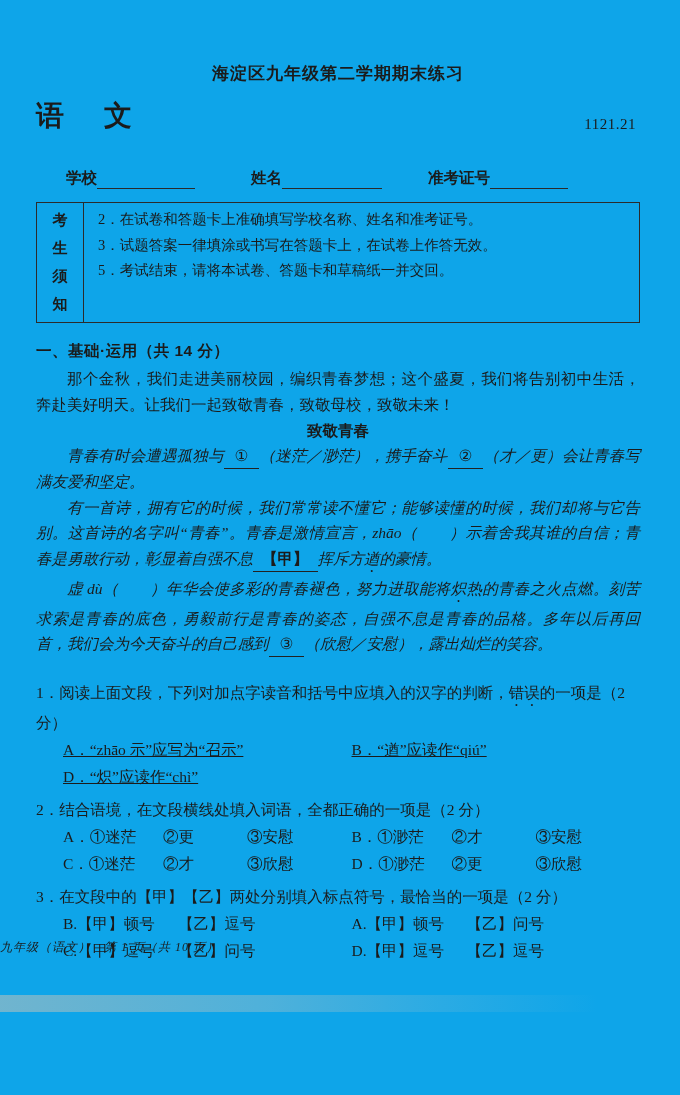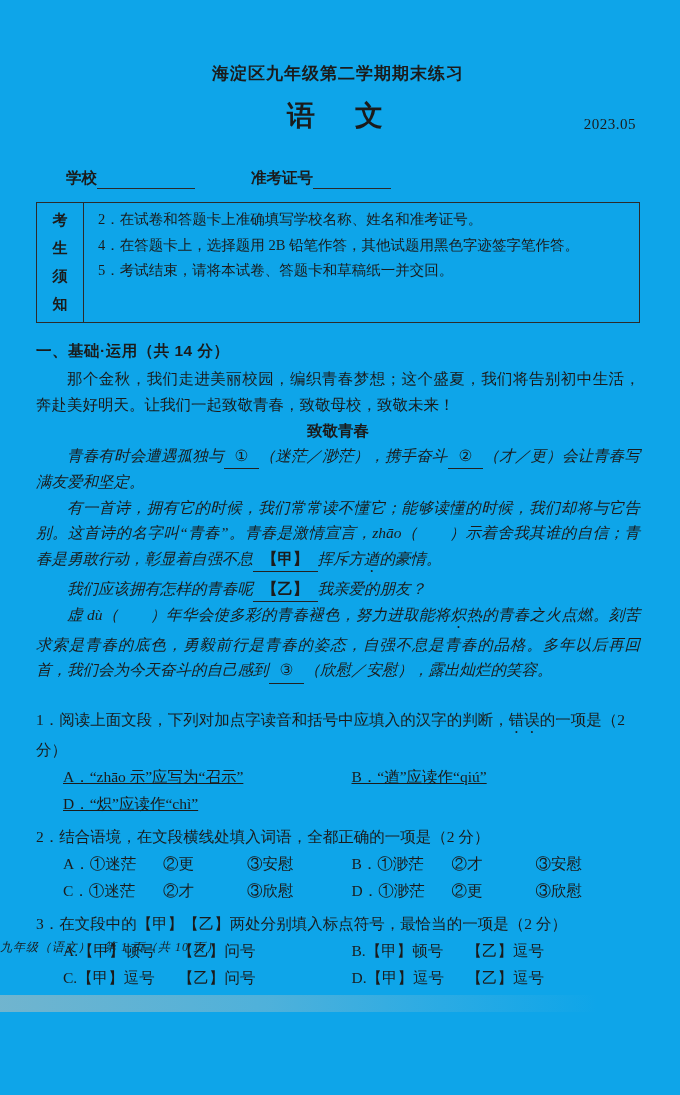--- a/index.html
+++ b/index.html
@@ -17,21 +17,21 @@
   .content{position:absolute;left:36px;right:40px;top:0;}
 
   .heiti{font-family:"Liberation Sans","DejaVu Sans",sans-serif;}
 
   .session-title{
     margin-top:62px;text-align:center;
     font-size:17px;font-weight:bold;letter-spacing:1px;
   }
   .subject-wrap{position:relative;margin-top:12px;height:38px;}
   .subject-title{
-    text-align:center;font-size:28px;font-weight:bold;letter-spacing:6px;
+    text-align:left;font-size:28px;font-weight:bold;letter-spacing:6px;
   }
   .exam-date{position:absolute;right:4px;bottom:2px;font-size:15px;letter-spacing:.5px;}
 
   .fields-row{
     margin-top:33px;display:flex;align-items:flex-end;
     padding-left:30px;font-size:15.5px;font-weight:bold;
   }
   .field{display:flex;align-items:flex-end;}
   .fill{display:inline-block;border-bottom:1.6px solid #2a2a2a;height:17px;}
   .fill.w-school{width:98px;margin-right:56px;}
@@ -100,58 +100,61 @@
 </head>
 <body>
 
 <div class="sheet">
   <div class="content">
 
     <div class="session-title heiti">海淀区九年级第二学期期末练习</div>
 
     <div class="subject-wrap">
       <div class="subject-title">语　文</div>
-      <div class="exam-date">2023.05</div>
+      <div class="exam-date">1121.21</div>
     </div>
 
     <div class="fields-row">
       <span class="field">
         <span>学校</span>
         <span class="fill w-school"></span>
       </span>
       <span class="field">
+        <span>姓名</span>
+        <span class="fill w-name"></span>
+      </span>
+      <span class="field">
         <span>准考证号</span>
         <span class="fill w-ticket"></span>
       </span>
     </div>
 
     <div class="notice-box">
       <div class="notice-side heiti">
         <span>考</span>
         <span>生</span>
         <span>须</span>
         <span>知</span>
       </div>
       <div class="notice-items">
         <div class="n-item">2．在试卷和答题卡上准确填写学校名称、姓名和准考证号。</div>
-        <div class="n-item">4．在答题卡上，选择题用 2B 铅笔作答，其他试题用黑色字迹签字笔作答。</div>
+        <div class="n-item">3．试题答案一律填涂或书写在答题卡上，在试卷上作答无效。</div>
         <div class="n-item">5．考试结束，请将本试卷、答题卡和草稿纸一并交回。</div>
       </div>
     </div>
 
     <div class="section-title heiti">一、基础·运用（共 14 分）</div>
 
     <p class="intro">那个金秋，我们走进美丽校园，编织青春梦想；这个盛夏，我们将告别初中生活，奔赴美好明天。让我们一起致敬青春，致敬母校，致敬未来！</p>
 
     <div class="passage-title heiti">致敬青春</div>
 
     <div class="passage kai">
       <p><span>青春有时会遭遇孤独与</span><span class="blank circled">①</span><span>（迷茫／渺茫），携手奋斗</span><span class="blank circled">②</span><span>（才／更）会让青春写满友爱和坚定。</span></p>
       <p><span>有一首诗，拥有它的时候，我们常常读不懂它；能够读懂的时候，我们却将与它告别。这首诗的名字叫“青春”。青春是激情宣言，zhāo（　　）示着舍我其谁的自信；青春是勇敢行动，彰显着自强不息</span><span class="blank">【甲】</span><span>挥斥方</span><span class="dot-under">遒</span><span>的豪情。</span></p>
-      <p><span>我们应该拥有怎样的青春呢</span><span class="blank">【乙】</span><span>我亲爱的朋友？</span></p>
       <p><span>虚 dù（　　）年华会使多彩的青春褪色，努力进取能将</span><span class="dot-under">炽</span><span>热的青春之火点燃。刻苦求索是青春的底色，勇毅前行是青春的姿态，自强不息是青春的品格。多年以后再回首，我们会为今天奋斗的自己感到</span><span class="blank circled">③</span><span>（欣慰／安慰），露出灿烂的笑容。</span></p>
     </div>
 
     <div class="question q1">
       <p class="q-stem"><span>1．阅读上面文段，下列对加点字读音和括号中应填入的汉字的判断，</span><span class="dot-under">错误</span><span>的一项是（2 分）</span></p>
       <div class="opt-grid">
         <div class="opt">A．“zhāo 示”应写为“召示”</div>
         <div class="opt">B．“遒”应读作“qiú”</div>
         <div class="opt">D．“炽”应读作“chì”</div>
       </div>
@@ -180,26 +183,26 @@
           <span>②更</span>
           <span>③欣慰</span>
         </div>
       </div>
     </div>
 
     <div class="question q3">
       <p class="q-stem">3．在文段中的【甲】【乙】两处分别填入标点符号，最恰当的一项是（2 分）</p>
       <div class="opt-grid">
         <div class="opt-parts2">
+          <span>B.【甲】顿号</span>
+          <span>【乙】逗号</span>
+        </div>
+        <div class="opt-parts2">
           <span>A.【甲】顿号</span>
           <span>【乙】问号</span>
-        </div>
-        <div class="opt-parts2">
-          <span>B.【甲】顿号</span>
-          <span>【乙】逗号</span>
         </div>
         <div class="opt-parts2">
           <span>C.【甲】逗号</span>
           <span>【乙】问号</span>
         </div>
         <div class="opt-parts2">
           <span>D.【甲】逗号</span>
           <span>【乙】逗号</span>
         </div>
       </div>

